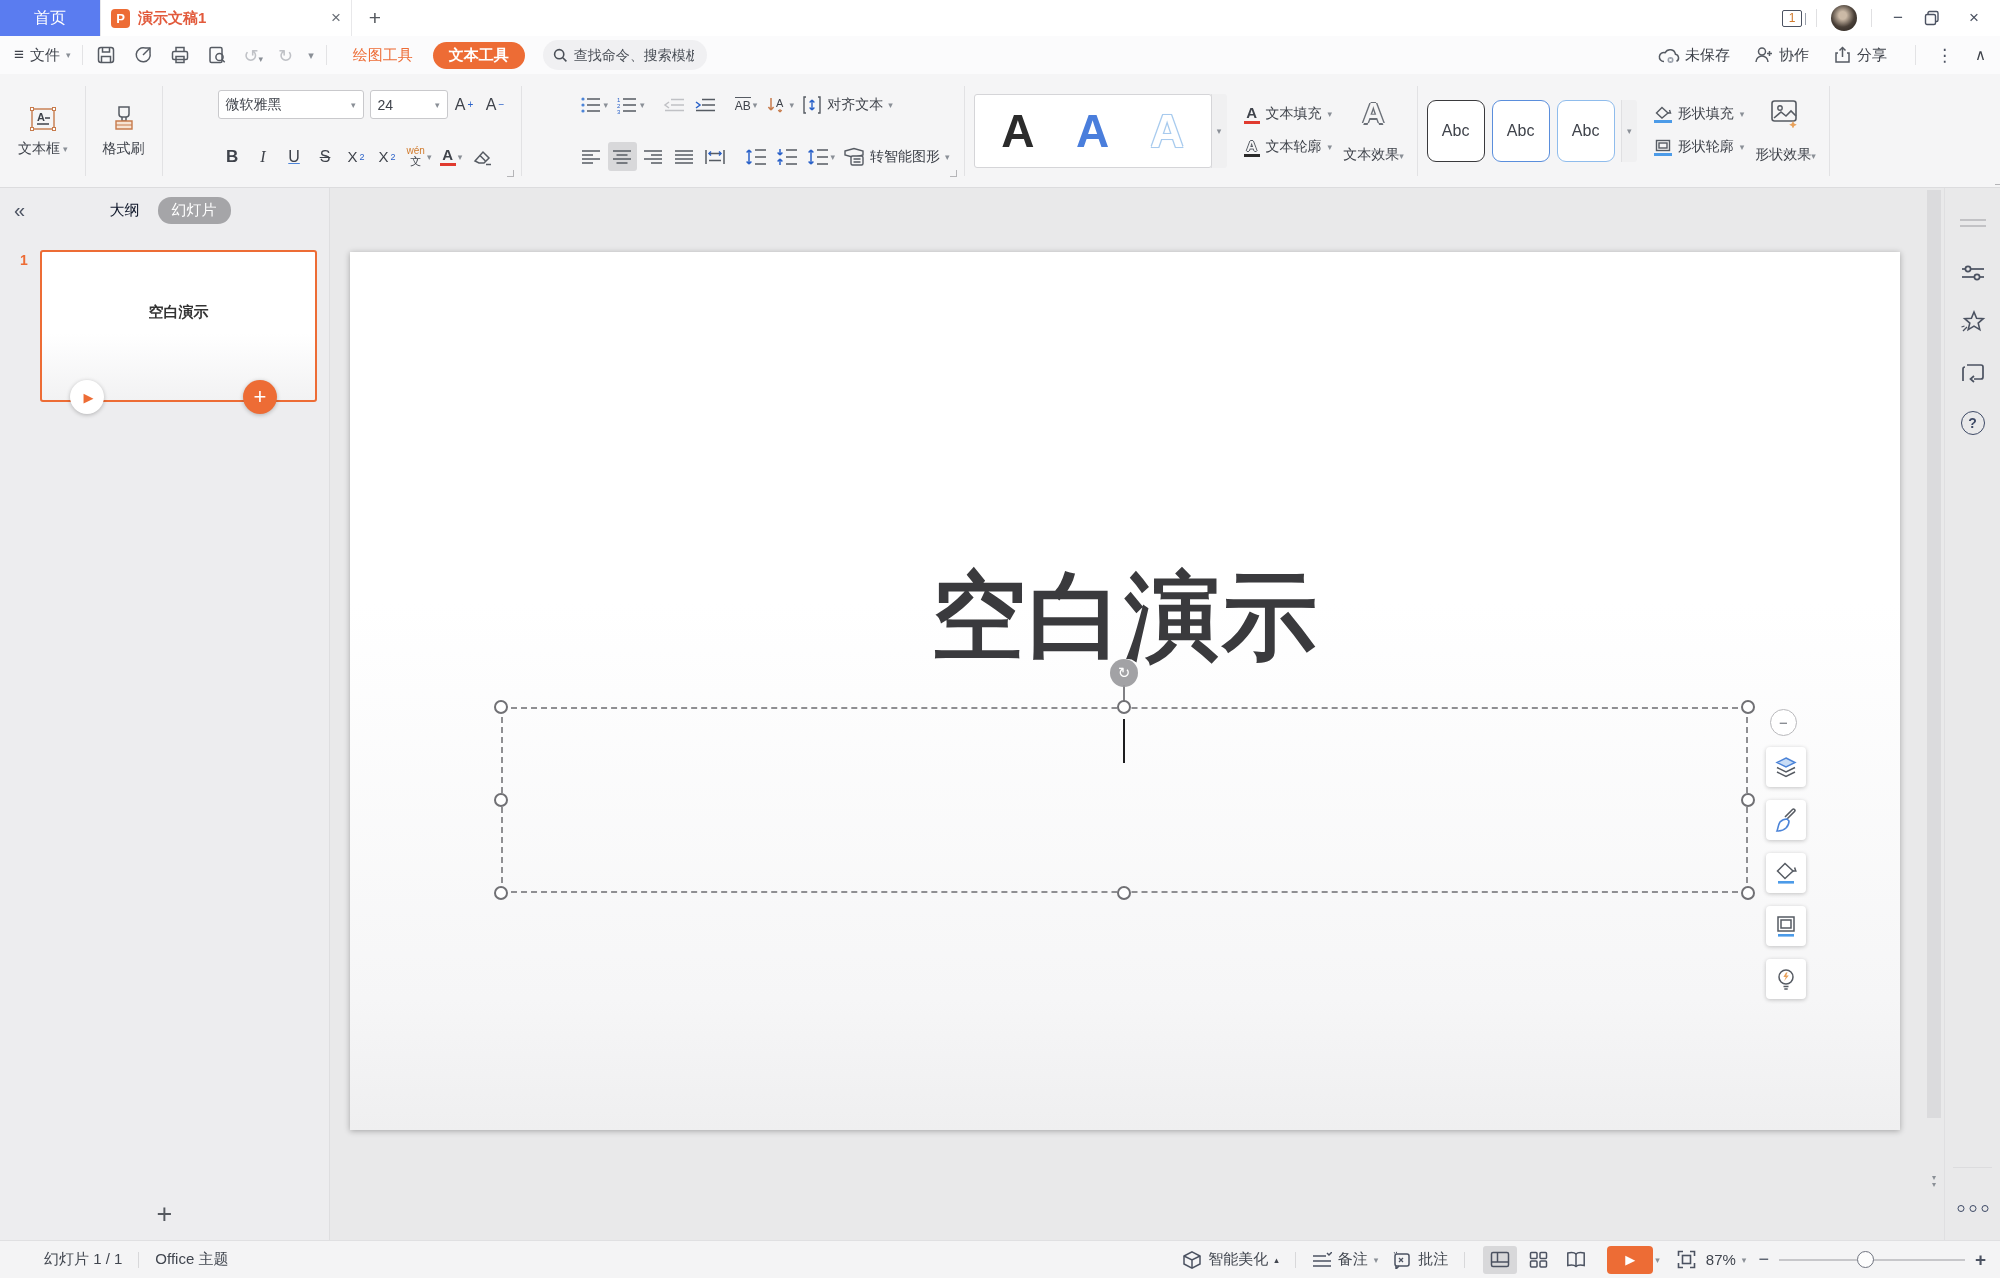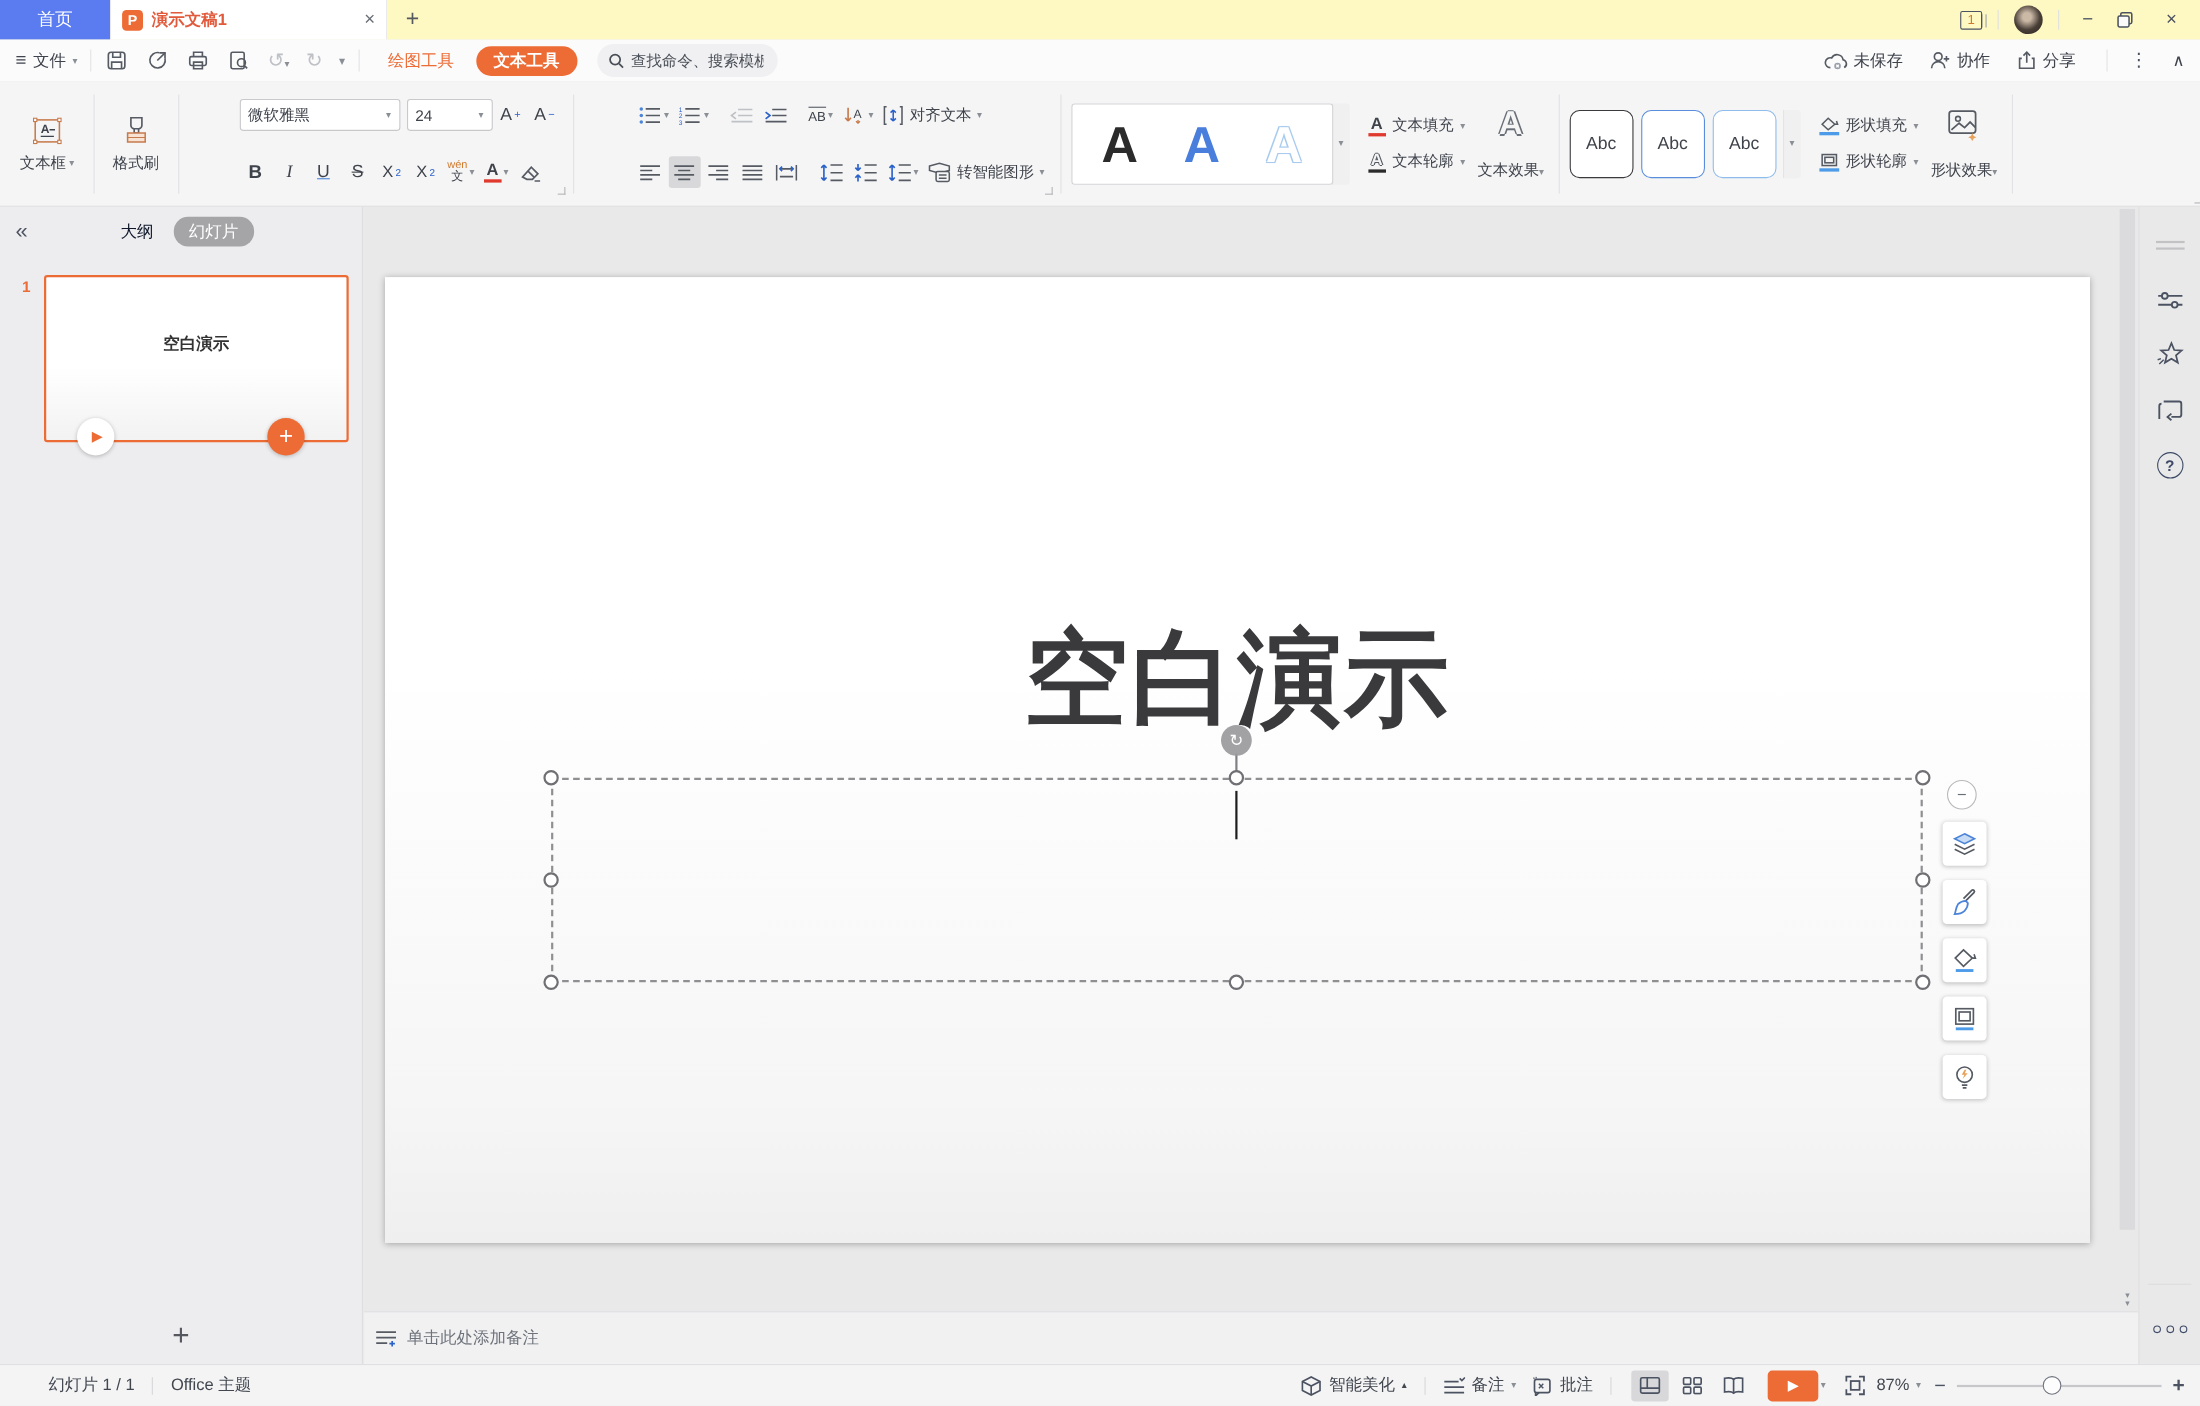--- a/index.html
+++ b/index.html
@@ -3,21 +3,21 @@
 <meta charset="utf-8">
 <style>
   * { margin:0; padding:0; box-sizing:border-box; }
   html,body { width:2000px; height:1278px; overflow:hidden;
     font-family:"Liberation Sans","DejaVu Sans",sans-serif;
     color:#3F434B; background:#E9E9EA; }
   svg { display:block; }
 
   
   .titlebar { position:absolute; left:0; top:0; width:2000px; height:36px;
-    background:#fef9c3; display:flex; align-items:stretch; }
+    background:#ffffff; display:flex; align-items:stretch; }
   .tab-home { width:100px; background:var(--home-tab-blue,#5A7CF0); color:#fff;
     font-size:16px; display:flex; align-items:center; justify-content:center; }
   .tab-doc { width:252px; background:#FFFFFF; border-left:1px solid #E8E8EA;
     border-right:1px solid #E8E8EA; display:flex; align-items:center;
     padding:0 10px; gap:8px; }
   .doclogo { width:19px; height:19px; background:var(--accent-orange,#ED6C35);
     border-radius:4px; color:#fff; font-weight:bold; font-size:13px;
     display:flex; align-items:center; justify-content:center; }
   .doctitle { color:#E25A3C; font-size:15px; flex:1;font-weight:bold; }
   .tabclose { color:#6A6F77; font-size:17px; cursor:default; }
@@ -682,27 +682,20 @@
           <path d="M9.5 19.5 h5 M10.3 22 h3.4" stroke="#565B63"></path>
         </svg>
     </div>
 
     <div class="vscroll">
       <div class="vthumb"></div>
       <div class="varrows"><span>▾</span><br><span>▾</span></div>
     </div>
   </div>
 
-  <div class="notesbar">
-    <svg width="20" height="16" viewBox="0 0 20 16" stroke="#565B63" stroke-width="1.5" fill="none">
-        <path d="M1 2 h18 M1 7 h18 M1 12 h10"></path>
-        <path d="M15.5 10 v5 M13 12.5 h5" stroke="#2B62C9"></path>
-      </svg>
-    <span>单击此处添加备注</span>
-  </div>
 </div>
 
 <div class="rightstrip">
   <div class="rs-icons">
     <div class="rs-i">
         <div class="grip"></div>
       </div>
     <div class="rs-i">
       <svg width="26" height="22" viewBox="0 0 26 22" fill="none" stroke="#4B5261" stroke-width="1.7">
           <path d="M2 7 h22"></path>

